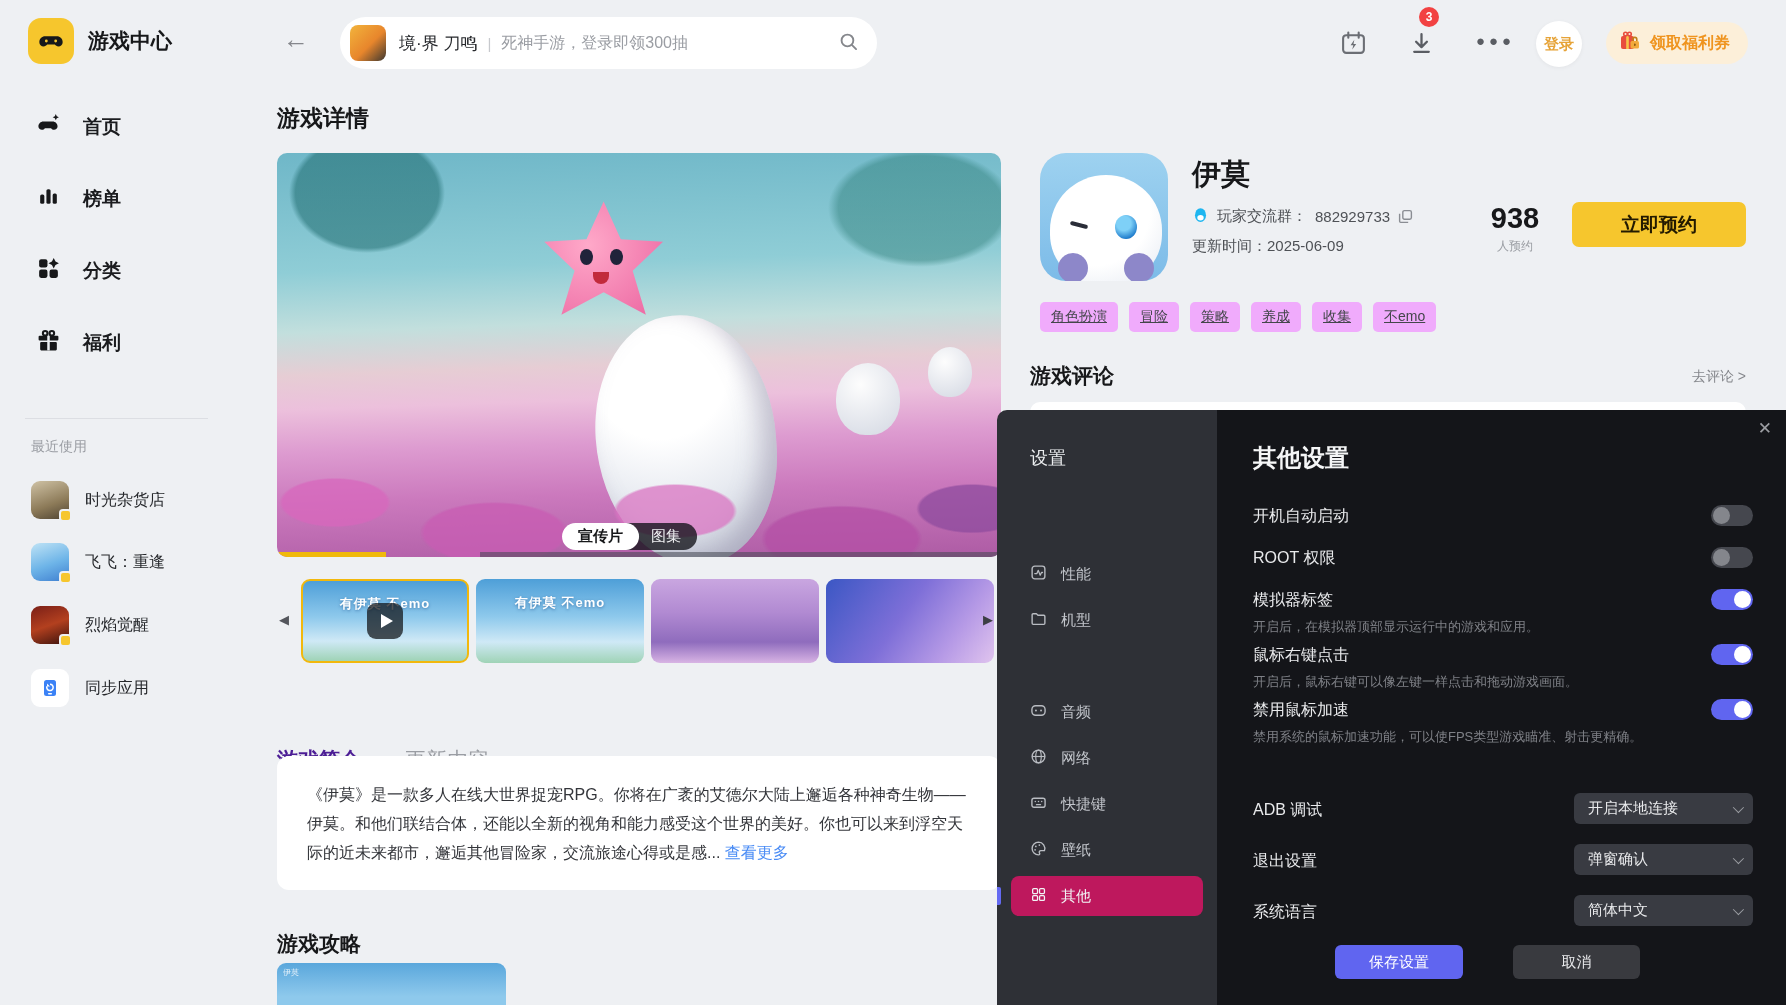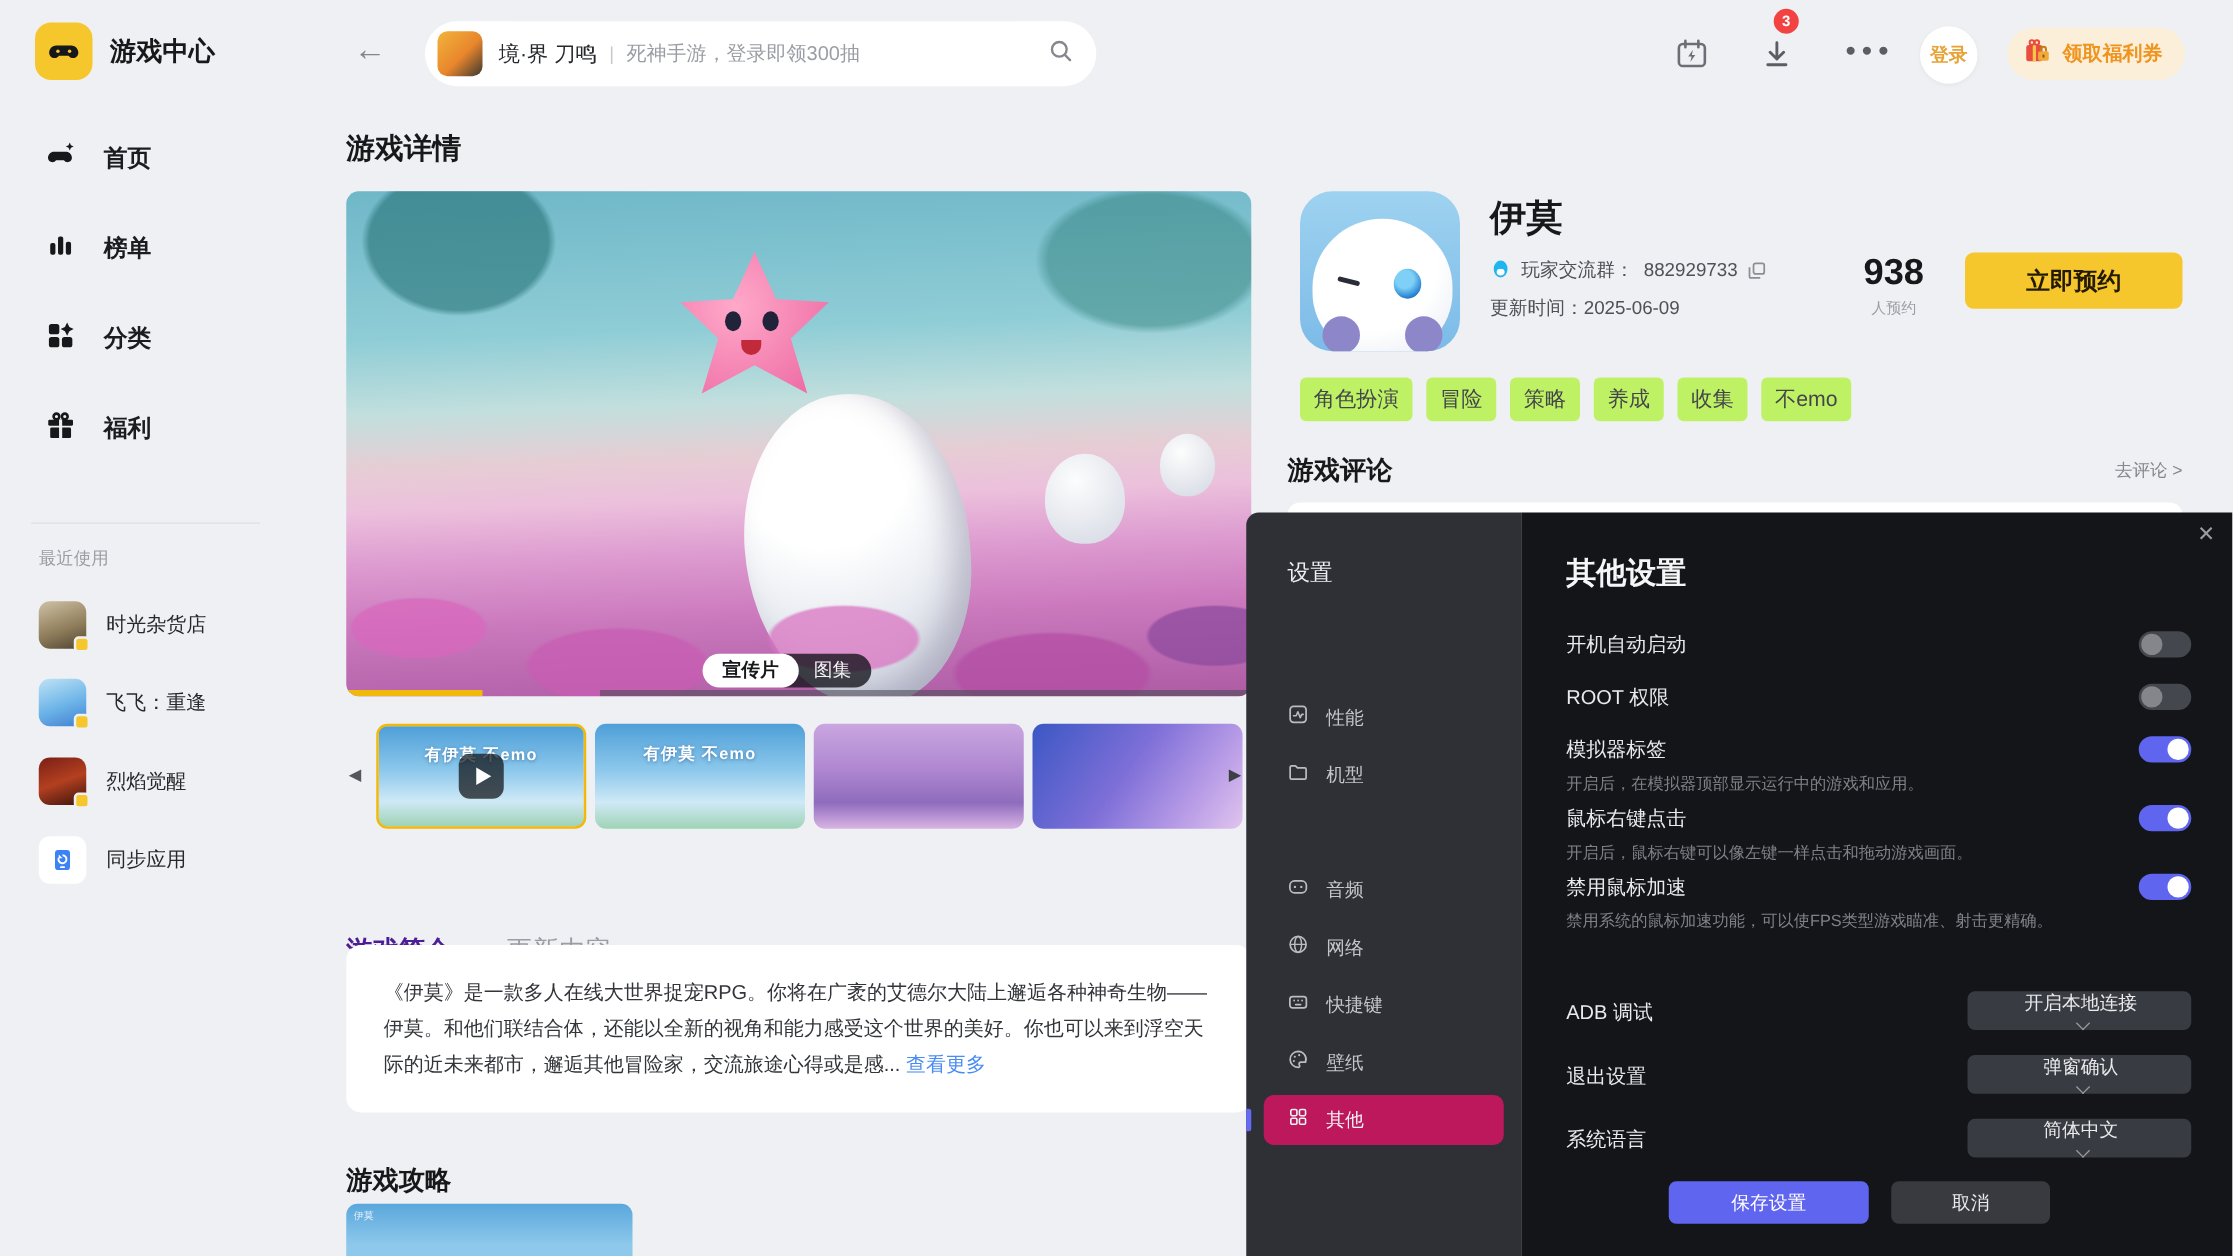--- a/index.html
+++ b/index.html
@@ -93,21 +93,21 @@
   .seal { position:absolute; left:10px; top:22px; width:112px; height:110px; border-radius:50% 50% 46% 46%; background:radial-gradient(circle at 40% 32%,#ffffff 55%,#e9edf4 90%); }
   .seal .eye { position:absolute; left:58%; top:36%; width:22px; height:24px; border-radius:50%; background:radial-gradient(circle at 40% 35%,#7ed0f7 35%,#1f7ccc 75%,#123); }
   .seal .wink { position:absolute; left:18%; top:44%; width:18px; height:4px; border-radius:2px; background:#2a2d38; transform:rotate(14deg); }
   .seal .paw { position:absolute; bottom:2px; width:30px; height:30px; border-radius:50%; background:#8d87c9; }
   .seal .paw.l { left:8px; } .seal .paw.r { right:8px; }
   .game-name { position:absolute; left:1192px; top:155px; font-size:29px; font-weight:700; color:#17181a; }
   .qq-row { position:absolute; left:1192px; top:206px; display:flex; align-items:center; gap:8px; font-size:15px; color:#4e5156; }
   .qq-row .copy { cursor:pointer; display:flex; }
   .update-row { position:absolute; left:1192px; top:237px; font-size:15px; color:#4e5156; }
   .tags { position:absolute; left:1040px; top:302px; display:flex; gap:11px; }
-  .tag { background:#bef264; border-radius:5px; padding:6px 11px; font-size:17px; color:#44464b; cursor:pointer; }
+  .tag { background:#f0abfc; border-radius:5px; padding:6px 11px; font-size:14px; color:#44464b; cursor:pointer;text-decoration:underline; }
   .reserve-num { position:absolute; left:1470px; top:202px; width:90px; text-align:center; font-size:29px; font-weight:700; color:#17181a; }
   .reserve-unit { position:absolute; left:1470px; top:238px; width:90px; text-align:center; font-size:12px; color:#9a9da3; }
   .reserve-btn { position:absolute; left:1572px; top:202px; width:174px; height:45px; border-radius:7px; background:#f6c62d; color:#231a00; font-size:19px; font-weight:700; display:flex; align-items:center; justify-content:center; cursor:pointer; }
   .comments-title { position:absolute; left:1030px; top:362px; font-size:21px; font-weight:700; color:#17181a; }
   .comments-link { position:absolute; left:1646px; top:368px; width:100px; text-align:right; font-size:14px; color:#85878c; cursor:pointer; }
   .comments-card-sliver { position:absolute; left:1030px; top:402px; width:716px; height:20px; border-radius:12px; background:#ffffff; }
 
   
   .settings-nav { position:absolute; left:997px; top:410px; width:220px; height:595px; background:#2e3036; border-radius:10px 0 0 0; z-index:50; }
   .settings-title { position:absolute; left:33px; top:36px; font-size:18px; color:#eceef0; }
@@ -118,24 +118,24 @@
   .s-indicator { position:absolute; left:0; width:4px; height:18px; border-radius:0 2px 2px 0; background:#646af2; }
   .settings-content { position:absolute; left:1217px; top:410px; width:569px; height:595px; background:#141519; z-index:50; }
   .close-x { position:absolute; right:14px; top:8px; font-size:17px; color:#9b9da2; cursor:pointer; }
   .panel-title { position:absolute; left:36px; top:32px; font-size:24px; font-weight:700; color:#f5f6f7; }
   .set-row-label { position:absolute; left:36px; font-size:16px; color:#e9eaec; }
   .set-row-desc { position:absolute; left:36px; font-size:13px; color:#7f8187; }
   .toggle { position:absolute; left:494px; width:42px; height:21px; border-radius:11px; background:#45474e; cursor:pointer; }
   .toggle .knob { position:absolute; top:2px; left:2px; width:17px; height:17px; border-radius:50%; background:#84868c; }
   .toggle.on { background:#6065f0; }
   .toggle.on .knob { left:auto; right:2px; background:#ffffff; }
-  .select-box { position:absolute; left:357px; width:179px; height:31px; border-radius:6px; background:#393b42; display:flex; align-items:center; padding:0 12px 0 14px; cursor:pointer;flex-direction:column; }
+  .select-box { position:absolute; left:357px; width:179px; height:31px; border-radius:6px; background:#393b42; display:flex; align-items:center; padding:0 12px 0 14px; cursor:pointer; }
   .select-box .val { font-size:15px; color:#e9eaec; flex:1; }
   .chev { width:8px; height:8px; border-right:1.6px solid #9b9da2; border-bottom:1.6px solid #9b9da2; transform:rotate(45deg) translateY(-2px); }
-  .save-btn { position:absolute; left:118px; top:535px; width:160px; height:34px; border-radius:6px; background:#6065f0; color:#ffffff; font-size:15px; display:flex; align-items:center; justify-content:center; cursor:pointer; }
+  .save-btn { position:absolute; left:118px; top:535px; width:128px; height:34px; border-radius:6px; background:#6065f0; color:#ffffff; font-size:15px; display:flex; align-items:center; justify-content:center; cursor:pointer; }
   .cancel-btn { position:absolute; left:296px; top:535px; width:127px; height:34px; border-radius:6px; background:#393a3f; color:#e9eaec; font-size:15px; display:flex; align-items:center; justify-content:center; cursor:pointer; }
 </style>
 </head>
 <body>
 
 <div class="sidebar">
   <div class="logo-row">
     <div class="logo-box">
       <svg width="28" height="28" viewBox="0 0 24 24">
           <path fill="#17181a" d="M7 8h10c2.8 0 5 2.2 5 5 0 2-1.6 3.7-3.7 3.7-1.2 0-2.3-.6-3-1.6H8.7c-.7 1-1.8 1.6-3 1.6C3.6 16.7 2 15 2 13c0-2.8 2.2-5 5-5z"></path>

